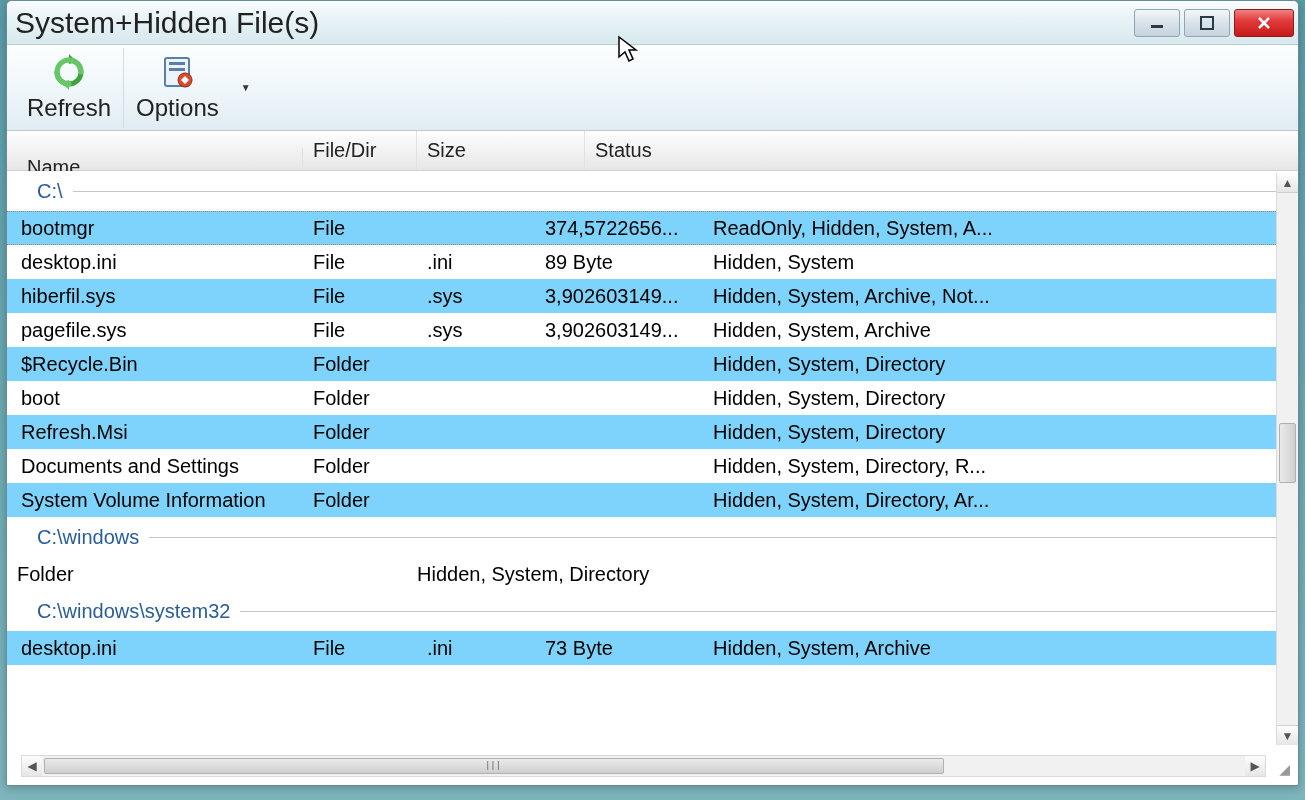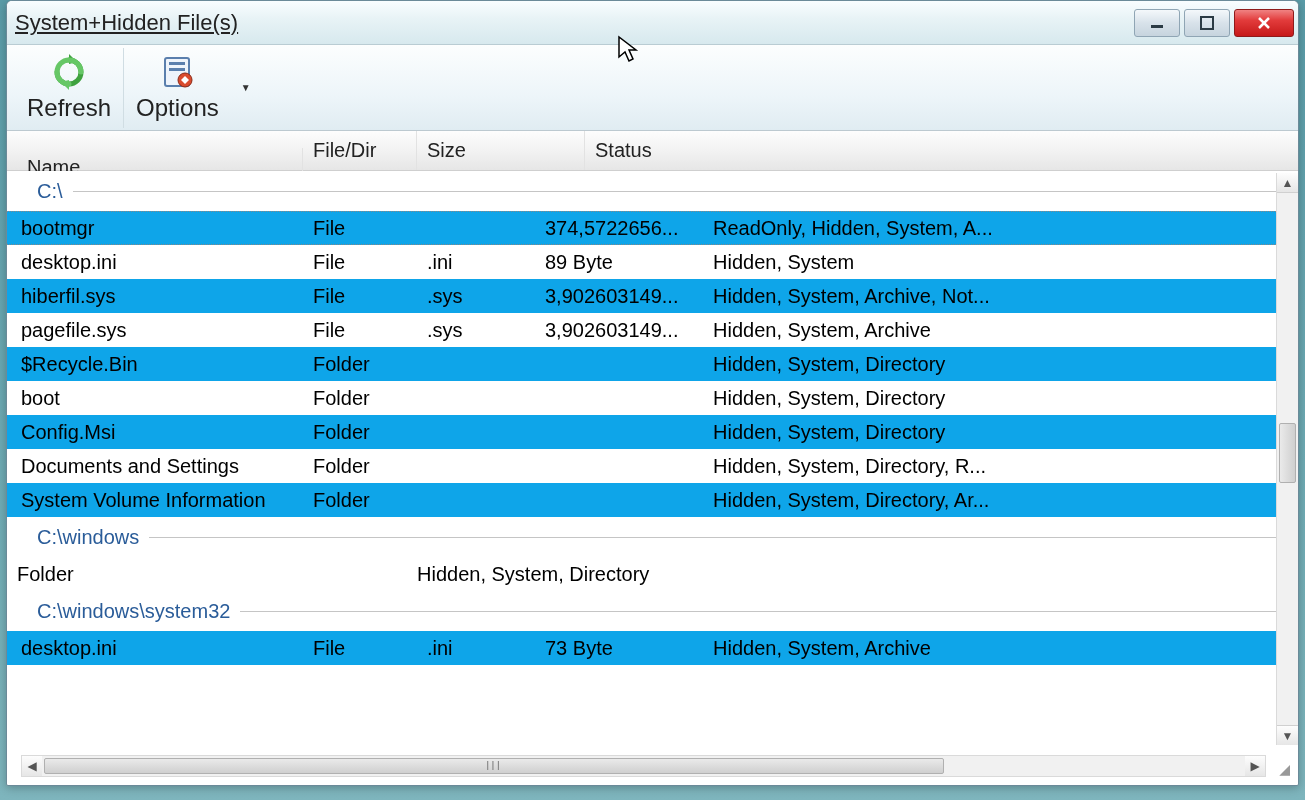--- a/index.html
+++ b/index.html
@@ -27,23 +27,22 @@
   .titlebar {
     height: 44px;
     background: linear-gradient(to bottom, #f9fdff 0%, #e8f3f6 40%, #d7e9ee 100%);
     border-bottom: 1px solid #b9ccd3;
     display: flex;
     align-items: center;
     justify-content: space-between;
     padding: 0 0 0 8px;
   }
   .title {
-    font-size: 22px;
+    font-size: 30px;
     color: #222;
-    text-decoration: underline;
   }
   .win-controls {
     display: flex;
     align-items: center;
     gap: 4px;
     margin-right: 4px;
   }
   .win-btn {
     width: 46px;
     height: 28px;
@@ -134,21 +133,21 @@
     height: 1px;
     background: #c5c5c5;
     margin-left: 10px;
     margin-right: 8px;
   }
   .row {
     height: 34px;
     display: flex;
     align-items: center;
   }
-  .row.even { background: #0ea5e9; }
+  .row.even { background: #7dd3fc; }
   .row.odd  { background: #ffffff; }
   .row.first-dotted {
     border-top: 1px dotted #888;
     border-bottom: 1px dotted #888;
   }
   .row .c1 { width: 296px; padding-left: 14px; white-space:nowrap; overflow:hidden;}
   .row .c2 { width: 114px; padding-left: 10px;}
   .row .c3 { width: 118px; padding-left: 10px;}
   .row .c4 { width: 168px; padding-left: 10px; white-space:nowrap; overflow:hidden;}
   .row .c5 { width: 300px; padding-left: 10px; white-space:nowrap; overflow:hidden;}
@@ -346,21 +345,21 @@
       </div>
       <div class="row odd">
         <div class="c1">boot</div>
         <div class="c2">Folder</div>
         <div class="c3"></div>
         <div class="c4"></div>
         <div class="c5">Hidden, System, Directory</div>
         <div class="c6"></div>
       </div>
       <div class="row even">
-        <div class="c1">Config.Msi</div>
+        <div class="c1">Refresh.Msi</div>
         <div class="c2">Folder</div>
         <div class="c3"></div>
         <div class="c4"></div>
         <div class="c5">Hidden, System, Directory</div>
         <div class="c6"></div>
       </div>
       <div class="row odd">
         <div class="c1">Documents and Settings</div>
         <div class="c2">Folder</div>
         <div class="c3"></div>

